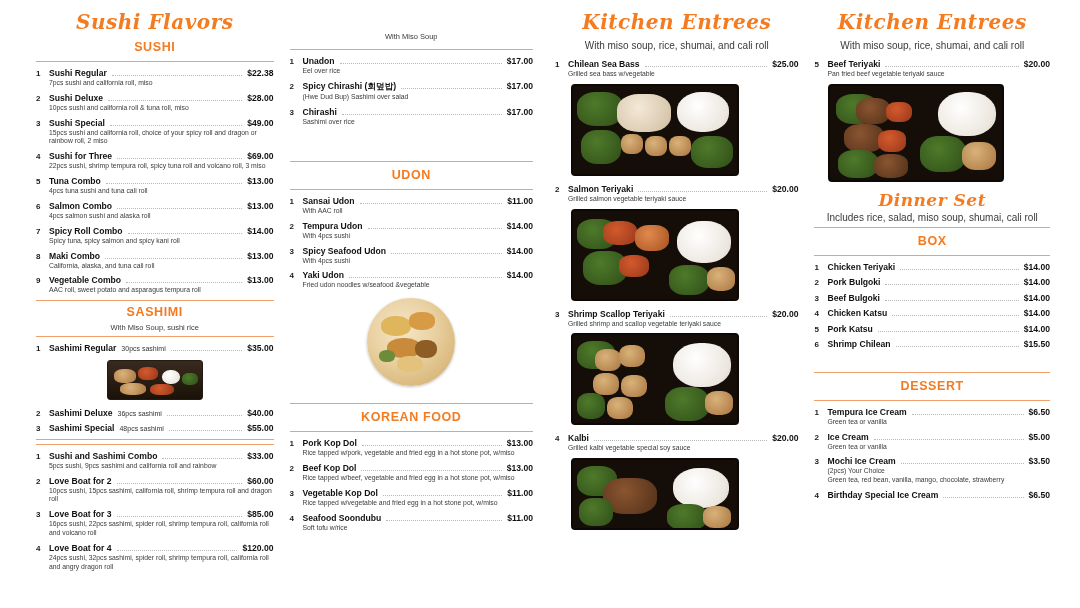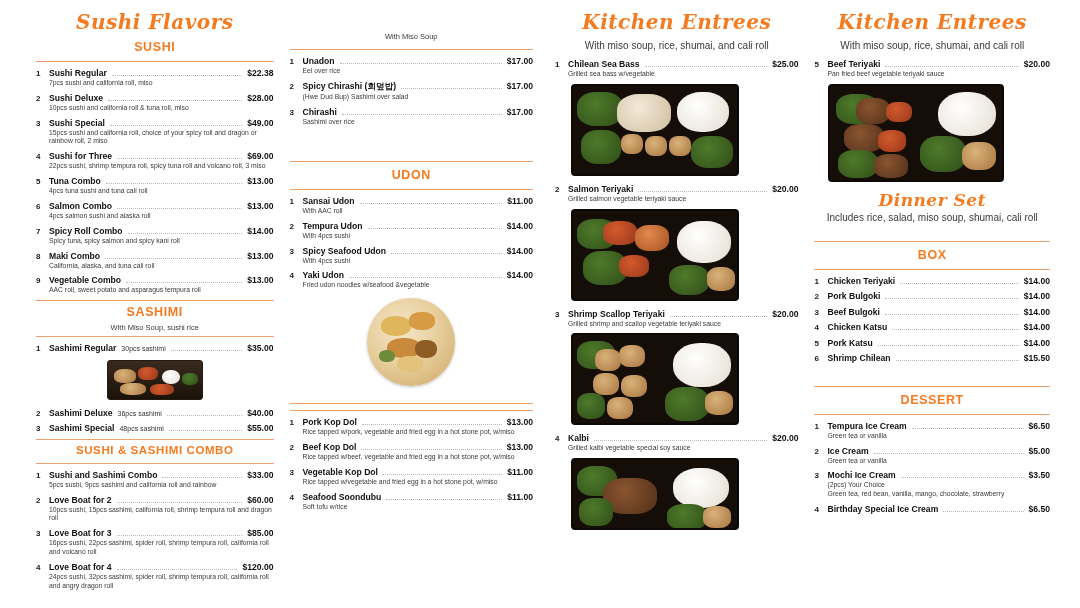--- a/index.html
+++ b/index.html
@@ -325,21 +325,20 @@
         <div class="item-top">
           <span class="name">Sashimi Special</span>
           <span class="qty">48pcs sashimi</span>
           <span class="dots"></span>
           <span class="price">$55.00</span>
         </div>
       </div>
     </div>
 
     <hr class="rule top">
-    <div class="section-head" style="font-size:11.5px;">SUSHI &amp; SASHIMI COMBO</div>
     <hr class="rule">
     <div class="item">
       <div class="num">1</div>
       <div class="item-body">
         <div class="item-top">
           <span class="name">Sushi and Sashimi Combo</span>
           <span class="dots"></span>
           <span class="price">$33.00</span>
         </div>
         <div class="desc">5pcs sushi, 9pcs sashimi and california roll and rainbow</div>
@@ -471,20 +470,21 @@
       <div class="food-blob" style="left:14px;top:18px;width:30px;height:20px;background:#e0b65c;"></div>
       <div class="food-blob" style="left:42px;top:14px;width:26px;height:18px;background:#d79a45;"></div>
       <div class="food-blob" style="left:20px;top:40px;width:34px;height:20px;background:#c98b3b;"></div>
       <div class="food-blob" style="left:48px;top:42px;width:22px;height:18px;background:#8e5c25;"></div>
       <div class="food-blob" style="left:30px;top:58px;width:26px;height:16px;background:#e3c27c;"></div>
       <div class="food-blob" style="left:12px;top:52px;width:16px;height:12px;background:#6d8c3a;"></div>
     </div>
 
     <div style="height:4px;"></div>
     <hr class="rule">
+    <div class="section-head">KOREAN FOOD</div>
     <hr class="rule">
     <div class="item">
       <div class="num">1</div>
       <div class="item-body">
         <div class="item-top">
           <span class="name">Pork Kop Dol</span>
           <span class="dots"></span>
           <span class="price">$13.00</span>
         </div>
         <div class="desc">Rice tapped w/pork, vegetable and fried egg in a hot stone pot, w/miso</div>
@@ -640,21 +640,21 @@
       <div class="protein dark" style="left:14px;top:38px;width:40px;height:28px;"></div>
       <div class="protein red" style="left:48px;top:44px;width:28px;height:22px;"></div>
       <div class="greens" style="left:8px;top:64px;width:40px;height:28px;"></div>
       <div class="protein dark" style="left:44px;top:68px;width:34px;height:24px;"></div>
       <div class="rice-ball" style="left:108px;top:6px;width:58px;height:44px;"></div>
       <div class="greens" style="left:90px;top:50px;width:46px;height:36px;"></div>
       <div class="protein" style="left:132px;top:56px;width:34px;height:28px;"></div>
     </div>
 
     <div class="script-title small" style="margin-top:6px;">Dinner Set</div>
-    <div class="col-3-head-sub" style="margin-bottom:18px;text-align:center;">Includes rice, salad, miso soup, shumai, cali roll</div>
+    <div class="col-3-head-sub" style="margin-bottom:4px;text-align:center;">Includes rice, salad, miso soup, shumai, cali roll</div>
     <hr class="rule">
     <div class="section-head">BOX</div>
     <hr class="rule">
 
     <div class="item">
       <div class="num">1</div>
       <div class="item-body">
           <div class="item-top">
         <span class="name">Chicken Teriyaki</span>
         <span class="dots"></span>

